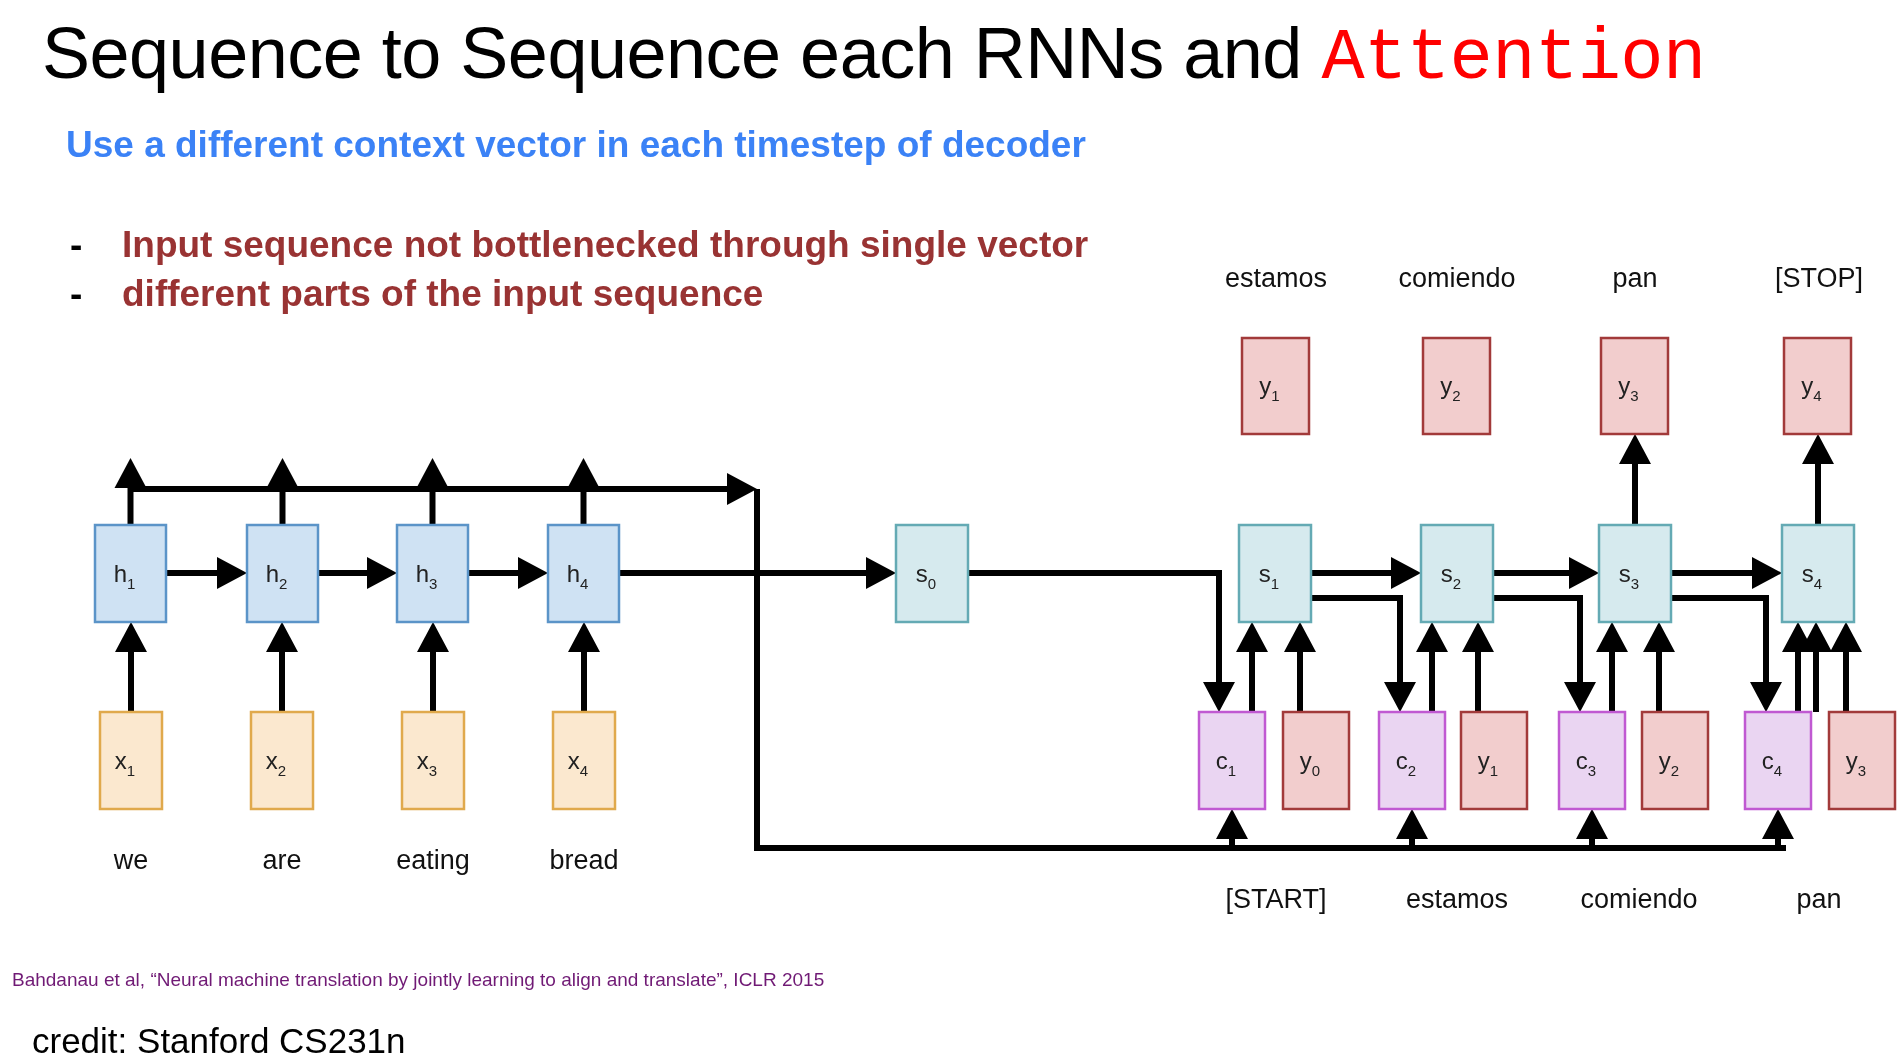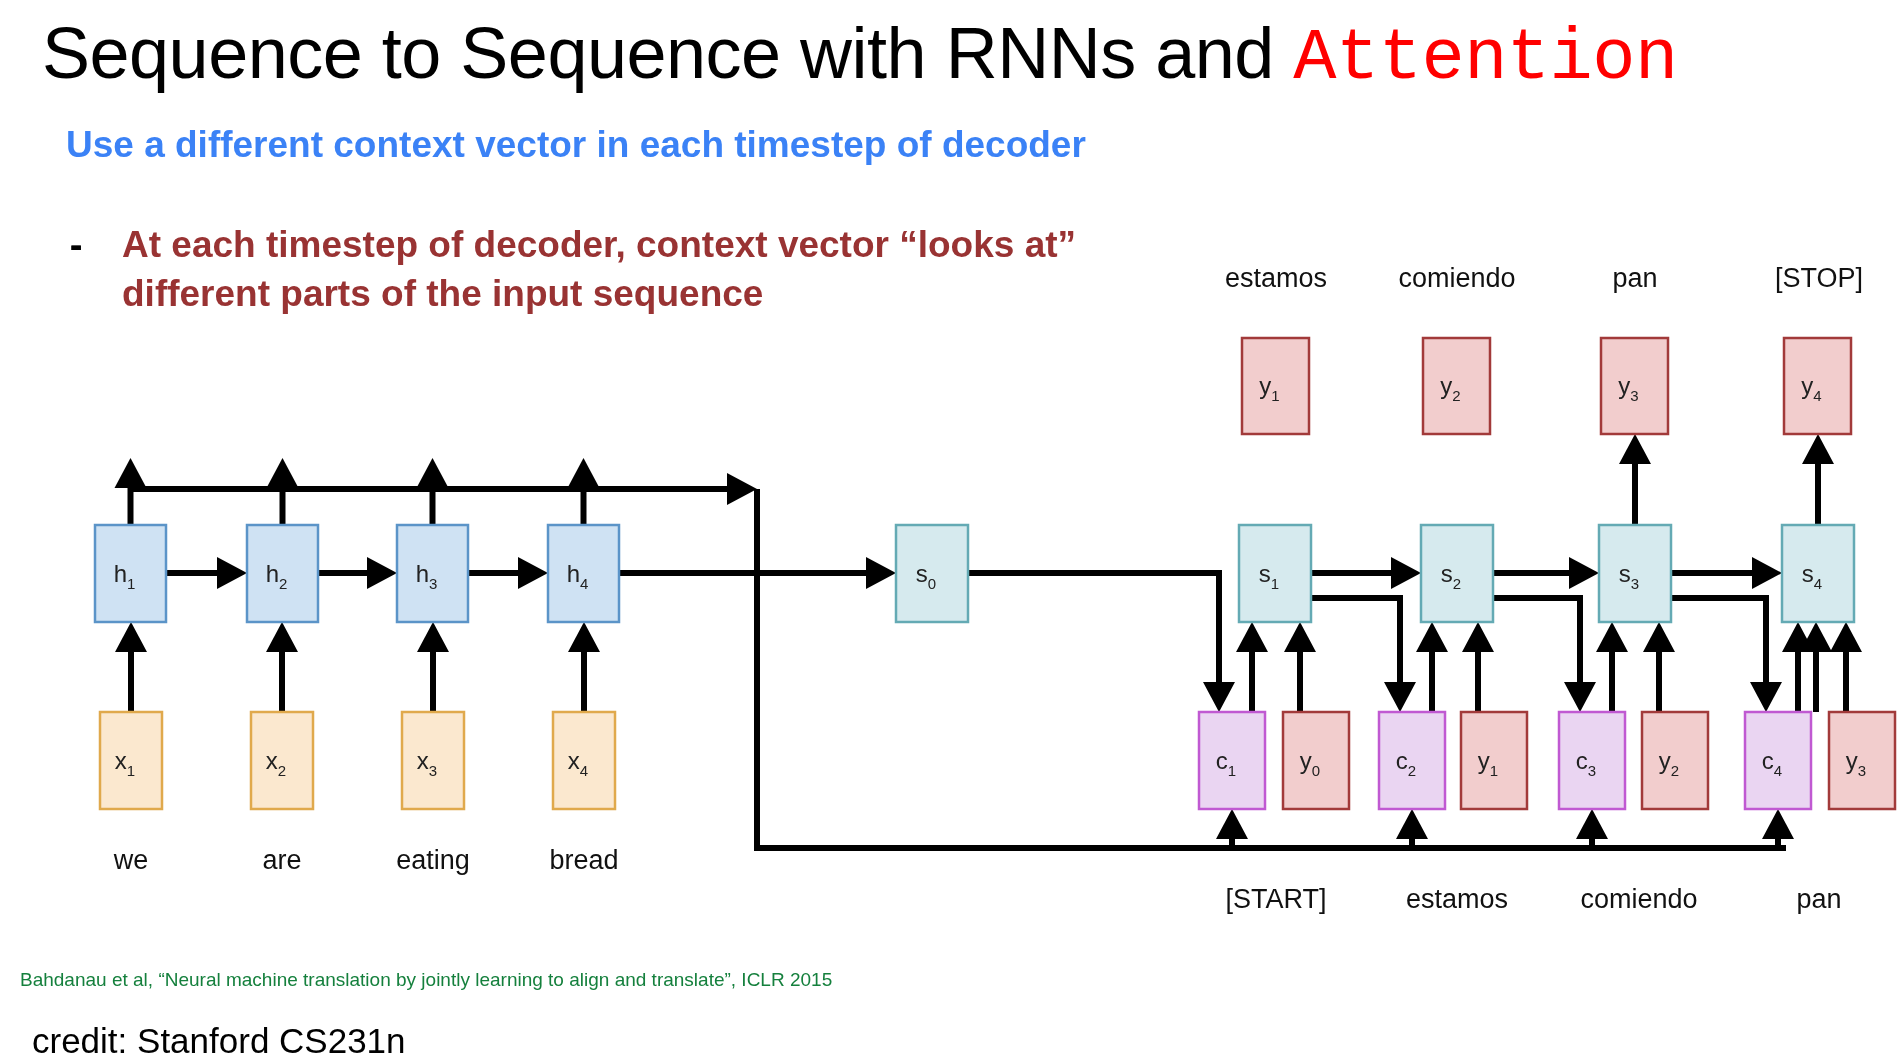--- a/index.html
+++ b/index.html
@@ -3,37 +3,37 @@
 <meta charset="utf-8">
 <style>
   html, body { margin: 0; padding: 0; background: #ffffff; }
   body { width: 1902px; height: 1056px; position: relative; overflow: hidden; font-family: "Liberation Sans", sans-serif; }
   .title { position: absolute; left: 42px; top: 12px; font-size: 72px; color: #000; white-space: nowrap; letter-spacing: -0.5px; }
   .title .accent { color: #ff0000; font-family: Liberation Mono, monospace; }
   .subtitle { position: absolute; left: 66px; top: 124px; font-size: 37px; font-weight: bold; color: #3b82f6; white-space: nowrap; }
   .bullets { position: absolute; left: 70px; top: 220px; font-size: 37px; font-weight: bold; color: #993333; line-height: 49px; }
   .bullet { position: relative; padding-left: 52px; white-space: nowrap; }
   .bullet .dash { position: absolute; left: 0; top: 0; color: #000; }
-  .cite { position: absolute; left: 12px; top: 969px; font-size: 19px; color: #15803d; white-space: nowrap; margin-left: 8px; }
+  .cite { position: absolute; left: 12px; top: 969px; font-size: 19px; color: #701a75; white-space: nowrap; }
   .credit { position: absolute; left: 32px; top: 1021px; font-size: 35px; color: #000000; white-space: nowrap; }
   svg#diagram { position: absolute; left: 0; top: 0; }
   .node-label { font-family: "Liberation Sans", sans-serif; font-size: 24px; fill: #222; }
   .node-sub { font-size: 15px; }
   .word { font-family: "Liberation Sans", sans-serif; font-size: 27px; fill: #111; }
 </style>
 </head>
 <body>
 
-<div class="title"><span>Sequence to Sequence with RNNs and </span><span class="accent">Attention</span></div>
+<div class="title"><span>Sequence to Sequence each RNNs and </span><span class="accent">Attention</span></div>
 
 <div class="subtitle">Use a different context vector in each timestep of decoder</div>
 
 <div class="bullets">
+  <div class="bullet"><span class="dash">-</span><span>Input sequence not bottlenecked through single vector</span></div>
   <div class="bullet"><span class="dash">-</span></div>
-  <div class="bullet"><span class="dash">-</span><span>At each timestep of decoder, context vector “looks at”</span></div>
   <div class="bullet"><span class="dash"></span><span>different parts of the input sequence</span></div>
 </div>
 
 <svg id="diagram" width="1902" height="1056" xmlns="http://www.w3.org/2000/svg">
   <defs>
     <marker id="arrow" markerWidth="10" markerHeight="10" refX="9" refY="5" orient="auto" markerUnits="userSpaceOnUse" viewBox="0 0 10 10">
       <path d="M0,0 L10,5 L0,10 z" fill="#000"></path>
     </marker>
   </defs>
   <g id="edges">

